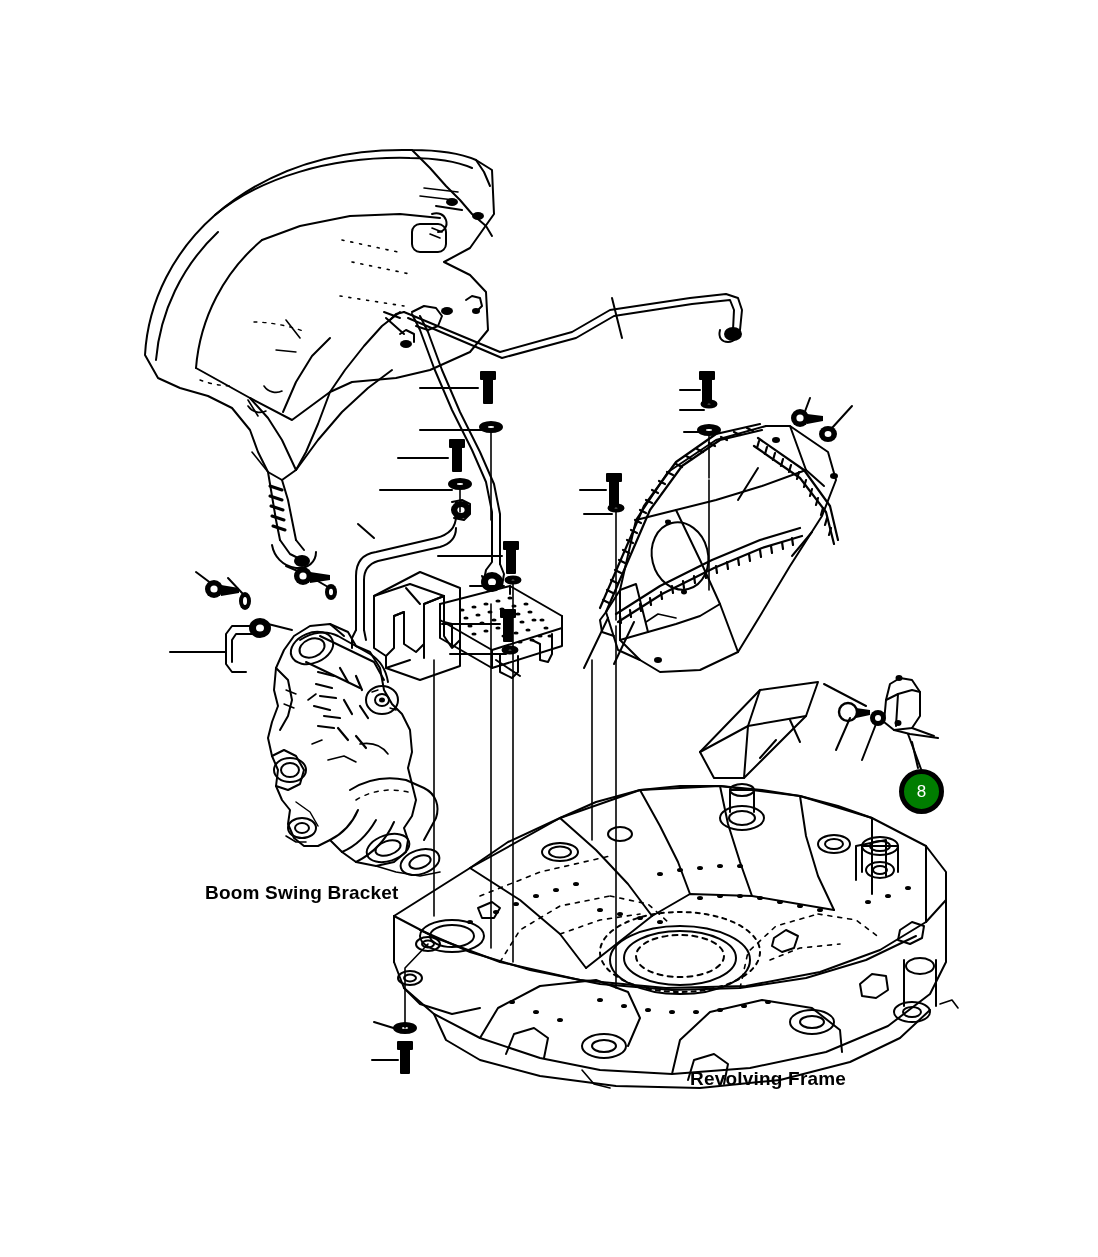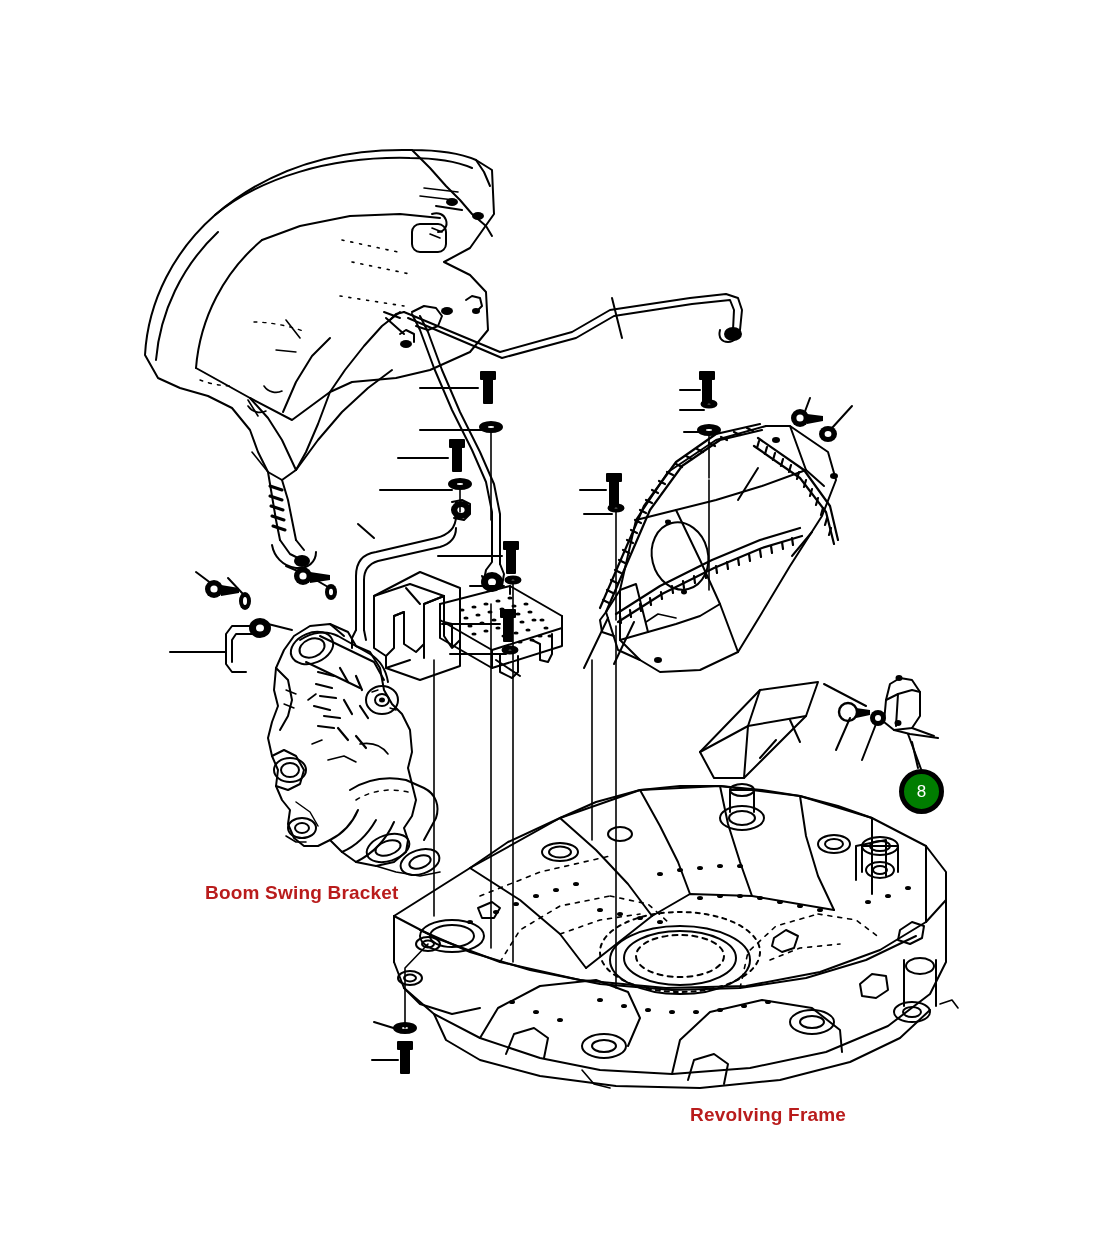--- a/index.html
+++ b/index.html
@@ -9,27 +9,27 @@
     position:relative;
     width:1098px;height:1257px;
     background:#ffffff;
     overflow:hidden;
   }
   #artboard{position:absolute;left:0;top:0;width:1098px;height:1257px;}
   .label{
     position:absolute;
     font-family:"Liberation Sans", sans-serif;
     font-weight:bold;
-    color:#b91c1c;
+    color:#000000;
     white-space:nowrap;
     letter-spacing:0.2px;
     text-align:center;
   }
   #label-boom-swing-bracket{left:205px;top:882px;font-size:19px;}
-  #label-revolving-frame{left:690px;top:1068px;font-size:19px;margin-top:36px;}
+  #label-revolving-frame{left:690px;top:1068px;font-size:19px;}
   .callout{
     position:absolute;
     border-radius:50%;
     display:flex;align-items:center;justify-content:center;
     font-family:"Liberation Sans", sans-serif;
     font-size:17px;font-weight:normal;
     color:#ffffff;
     box-sizing:border-box;
   }
   #callout-8{

